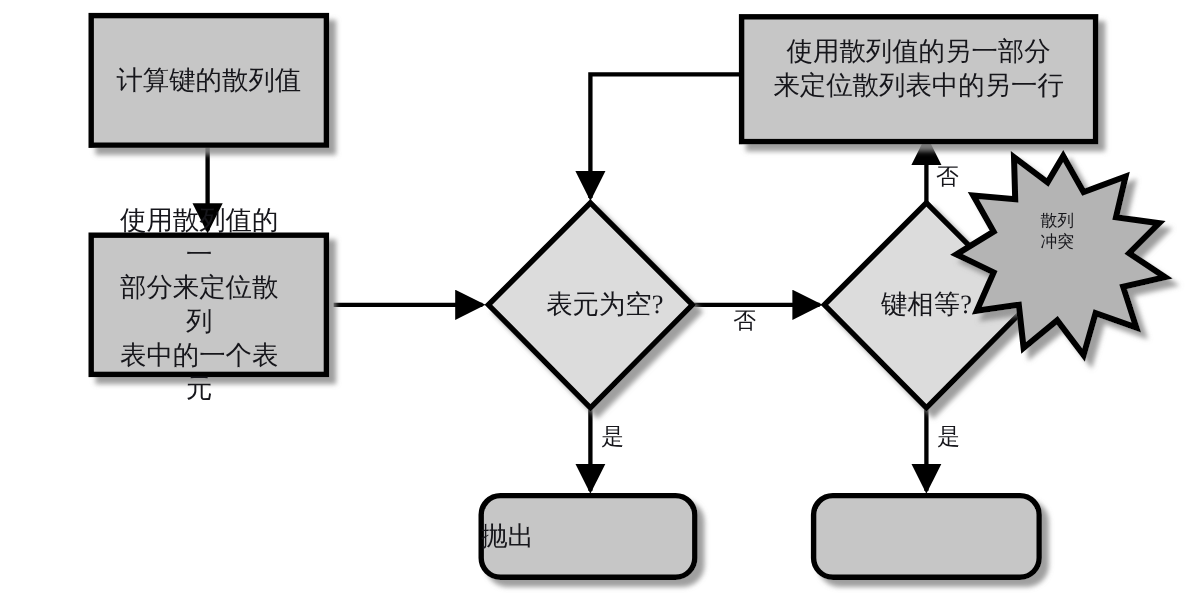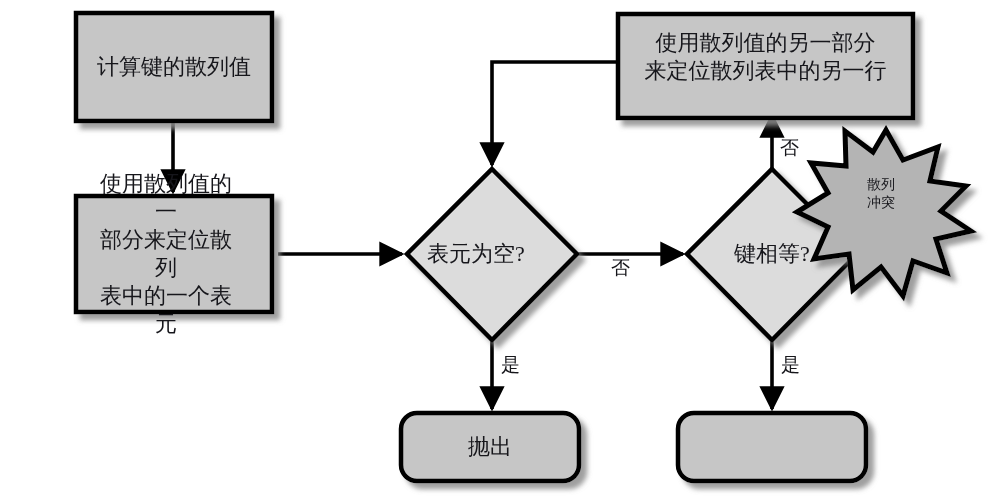--- a/index.html
+++ b/index.html
@@ -113,25 +113,25 @@
 
   <div class="node-text t-process" style="left:76px; top:13px; width:196px; height:108px;">计算键的散列值</div>
 
   <div class="node-text t-process" style="left:80px; top:196px; width:152px; height:116px;margin-left:10px;">使用散列值的一
 部分来定位散列
 表中的一个表元</div>
 
   <div class="node-text t-process" style="left:618px; top:5px; width:295px; height:104px;">使用散列值的另一部分
 来定位散列表中的另一行</div>
 
-  <div class="node-text t-decision" style="left:396px; top:228px; width:160px; height:52px;">表元为空?</div>
+  <div class="node-text t-decision" style="left:424px; top:228px; width:160px; height:52px;">表元为空?</div>
 
   <div class="node-text t-decision" style="left:692px; top:228px; width:160px; height:52px;">键相等?</div>
 
-  <div class="node-text t-terminal" style="left:401px; top:413px; width:178px; height:68px;">
+  <div class="node-text t-terminal" style="left:401px; top:413px; width:178px; height:68px;justify-content:space-between;">
     <span>抛出</span>
   </div>
 
 
   <div class="node-text t-burst" style="left:843px; top:155px; width:76px; height:78px;">散列
 冲突</div>
 
   <div class="edge-label" style="left:501px; top:355px;">是</div>
 
   <div class="edge-label" style="left:611px; top:258px;">否</div>

